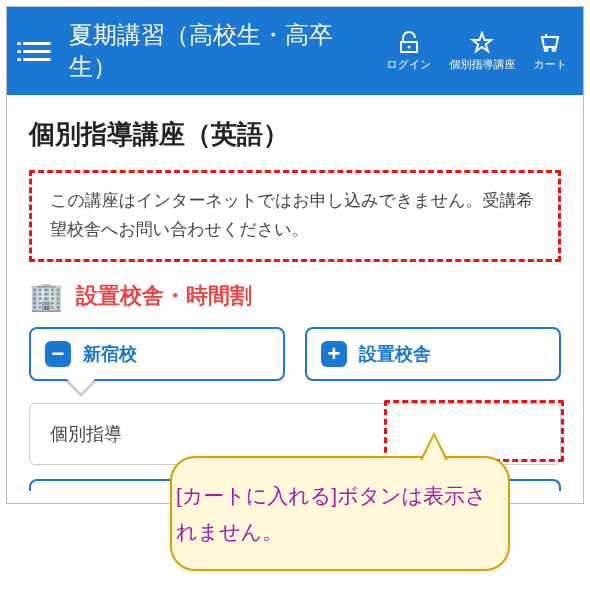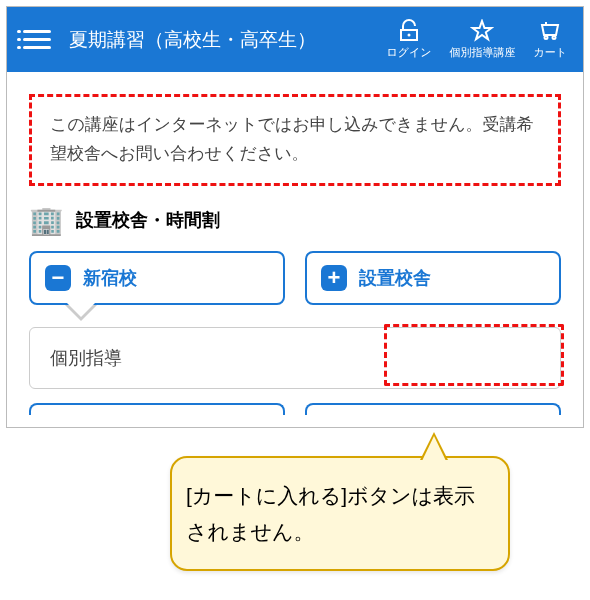--- a/index.html
+++ b/index.html
@@ -24,38 +24,38 @@
     align-items: center;
     padding: 12px 16px;
     gap: 18px;
   }
   .hamburger {
     display:flex;flex-direction:column;gap:5px;
     width:28px;
   }
   .hamburger span{height:3px;background:#fff;border-radius:2px;position:relative;}
   .hamburger span::before{content:"";position:absolute;left:-6px;top:0;width:4px;height:3px;background:#fff;border-radius:2px;}
-  .title { font-size: 19px; flex:1; }
+  .title { font-size: 24px; flex:1; }
   .icons { display:flex; gap:18px; }
   .icon-col{display:flex;flex-direction:column;align-items:center;gap:2px;}
   .icon-col svg{width:24px;height:24px;}
   .icon-lbl{font-size:11px;color:#fff;}
 
   .content{padding:22px 22px 12px 22px;}
   .h1{font-size:26px;font-weight:bold;color:#222;margin-bottom:18px;}
   .notice{
     border:3px dashed #e11;
     padding:14px 18px;
     font-size:17px;
     color:#444;
     line-height:1.7;
     margin-bottom:18px;
   }
   .sect-row{display:flex;align-items:center;gap:12px;margin-bottom:14px;}
-  .sect-ttl{font-size:18px;font-weight:bold;color:#000000;}
+  .sect-ttl{font-size:22px;font-weight:bold;color:#ef4444;}
 
   .tabs{display:flex;gap:20px;margin-bottom:0;}
   .tab{
     flex:1;
     border:2px solid #1a77d4;
     border-radius:8px;
     padding:12px 14px;
     display:flex;align-items:center;gap:12px;
     font-size:18px;color:#1a77d4;font-weight:bold;
     cursor:pointer;
@@ -109,23 +109,23 @@
   }
   .bottom-partials{display:flex;gap:20px;margin-top:14px;}
   .bp{flex:1;height:12px;border:2px solid #1a77d4;border-bottom:none;border-radius:8px 8px 0 0;}
 
   .callout{
     position:absolute;
     left:170px;top:456px;
     width:340px;
     background:#fff8d9;
     border:2px solid #d6a400;
-    border-radius:17px;
-    padding:20px 14px;
-    font-size:21px;color:#000000;
+    border-radius:25px;
+    padding:20px 4px;
+    font-size:21px;color:#a21caf;
     line-height:1.7;
     box-shadow:0 2px 4px rgba(0,0,0,0.1);
   }
   .callout::before{
     content:"";
     position:absolute;
     top:-26px;right:60px;
     width:0;height:0;
     border-left:14px solid transparent;
     border-right:14px solid transparent;
@@ -169,20 +169,21 @@
     <div class="icon-col">
       <svg viewBox="0 0 24 24">
             <path fill="none" stroke="#fff" stroke-width="2" d="M4 6h16l-2 10H6zM8 20a1.5 1.5 0 1 0 0-3 1.5 1.5 0 0 0 0 3zm8 0a1.5 1.5 0 1 0 0-3 1.5 1.5 0 0 0 0 3zM8 6V3"></path>
           </svg>
       <span class="icon-lbl">カート</span>
     </div>
   </div>
 </div>
 
 <div class="content">
+  <div class="h1">個別指導講座（英語）</div>
 
   <div class="notice">この講座はインターネットではお申し込みできません。受講希望校舎へお問い合わせください。</div>
 
   <div class="sect-row">
     <span style="font-size:28px">🏢</span>
     <span class="sect-ttl">設置校舎・時間割</span>
   </div>
 
   <div class="tabs">
     <div class="tab active">

